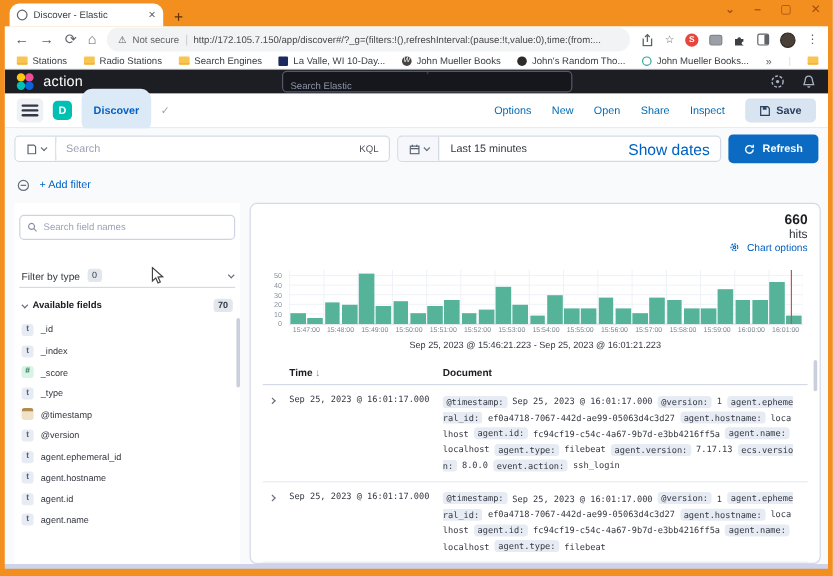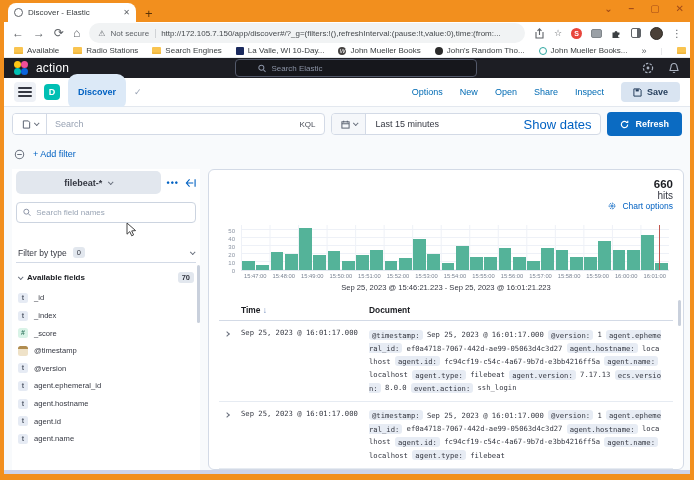--- a/index.html
+++ b/index.html
@@ -45,21 +45,21 @@
 
   
   .kb-topbar { height:28px; background:#1d1e24; display:flex; align-items:center; padding:0 10px; gap:8px; }
   .el-logo { width:14px; height:14px; position:relative; flex:none; }
   .el-logo i { position:absolute; border-radius:50%; width:7px; height:7px; }
   .el-logo .c1 { left:0; top:0; background:#fec514; }
   .el-logo .c2 { right:0; top:0; background:#f04e98; }
   .el-logo .c3 { left:0; bottom:0; background:#00bfb3; }
   .el-logo .c4 { right:0; bottom:0; background:#0b64dd; }
   .brand { color:#fff; font-size:12px; letter-spacing:0.2px; }
-  .kb-search { position:absolute; left:235px; width:242px; height:18px; background:#16171c; border:1px solid #53596a; border-radius:4px; display:flex; align-items:center; gap:5px; padding:0 22px; }
+  .kb-search { position:absolute; left:235px; width:242px; height:18px; background:#16171c; border:1px solid #53596a; border-radius:4px; display:flex; align-items:center; gap:5px; padding:0 6px;flex-direction:column; }
   .kb-search input { background:transparent; border:none; outline:none; color:#98a2b3; font-size:8px; width:100%; font-family:inherit; }
   .kb-search input::placeholder { color:#8b93a5; }
   .topbar-right { margin-left:auto; display:flex; gap:14px; align-items:center; }
 
   
   .kb-nav { height:29px; display:flex; align-items:center; padding:0 10px; gap:8px; border-bottom:1px solid #e3e8ef; background:#fff; }
   .burger { width:22px; height:20px; background:#eef1f6; border-radius:4px; display:flex; flex-direction:column; justify-content:center; gap:2.5px; padding:0 4px; }
   .burger i { height:1.6px; background:#343741; border-radius:1px; }
   .space-badge { width:16px; height:16px; border-radius:4px; background:#00bfb3; color:#fff; font-size:9px; font-weight:bold; text-align:center; line-height:16px; }
   .app-pill { background:#dce9f7; color:#0061c2; font-size:9px; font-weight:bold; padding:13px 10px; border-radius:9px; }
@@ -183,21 +183,21 @@
       </svg>
     <span class="side-panel"></span>
     <span class="avatar"></span>
     <span class="kebab">⋮</span>
   </div>
 
   <div class="bookmarks">
 
     <span style="display:contents" id="bm-list"><span class="bm">
           <i class="bm-ic ic-folder"></i>
-          <span>Available</span>
+          <span>Stations</span>
         </span><span class="bm">
           <i class="bm-ic ic-folder"></i>
           <span>Radio Stations</span>
         </span><span class="bm">
           <i class="bm-ic ic-folder"></i>
           <span>Search Engines</span>
         </span><span class="bm">
           <i class="bm-ic ic-site-blue"></i>
           <span>La Valle, WI 10-Day...</span>
         </span><span class="bm">
@@ -303,31 +303,20 @@
       <svg class="mini" width="11" height="11" viewBox="0 0 12 12">
           <circle cx="6" cy="6" r="4.6" fill="none" stroke="#69707d" stroke-width="1.1"></circle>
           <path d="M3.5 6 h5" stroke="#69707d" stroke-width="1.1"></path>
         </svg>
       <span class="add-filter">+ Add filter</span>
     </div>
 
     <div class="kb-content">
 
       <div class="sidebar">
-        <div class="sb-top">
-          <button class="ip-pill">
-            <span>filebeat-*</span>
-            <span class="chevron"></span>
-          </button>
-          <span class="dots">•••</span>
-          <svg class="mini" width="11" height="10" viewBox="0 0 12 10">
-              <path d="M5 1 L1.5 5 L5 9 M1.5 5 H9" fill="none" stroke="#0061c2" stroke-width="1.2"></path>
-              <path d="M11 1 V9" stroke="#0061c2" stroke-width="1.2"></path>
-            </svg>
-        </div>
         <div class="sb-search">
           <svg class="mini" width="9" height="9" viewBox="0 0 10 10">
               <circle cx="4" cy="4" r="3" fill="none" stroke="#8b93a5" stroke-width="1.2"></circle>
               <path d="M6.3 6.3 L9 9" stroke="#8b93a5" stroke-width="1.2"></path>
             </svg>
           <input placeholder="Search field names" style="">
         </div>
         <div class="sb-filter">
           <span>Filter by type</span>
           <span class="cnt-badge">0</span>
@@ -343,20 +332,24 @@
               <span class="ftype ft-t">t</span>
               <span class="fname">_id</span>
             </li>
             <li>
               <span class="ftype ft-t">t</span>
               <span class="fname">_index</span>
             </li>
             <li>
               <span class="ftype ft-n">#</span>
               <span class="fname">_score</span>
+            </li>
+            <li>
+              <span class="ftype ft-t">t</span>
+              <span class="fname">_type</span>
             </li>
             <li>
               <span class="ftype ft-d"></span>
               <span class="fname">@timestamp</span>
             </li>
             <li>
               <span class="ftype ft-t">t</span>
               <span class="fname">@version</span>
             </li>
             <li>

